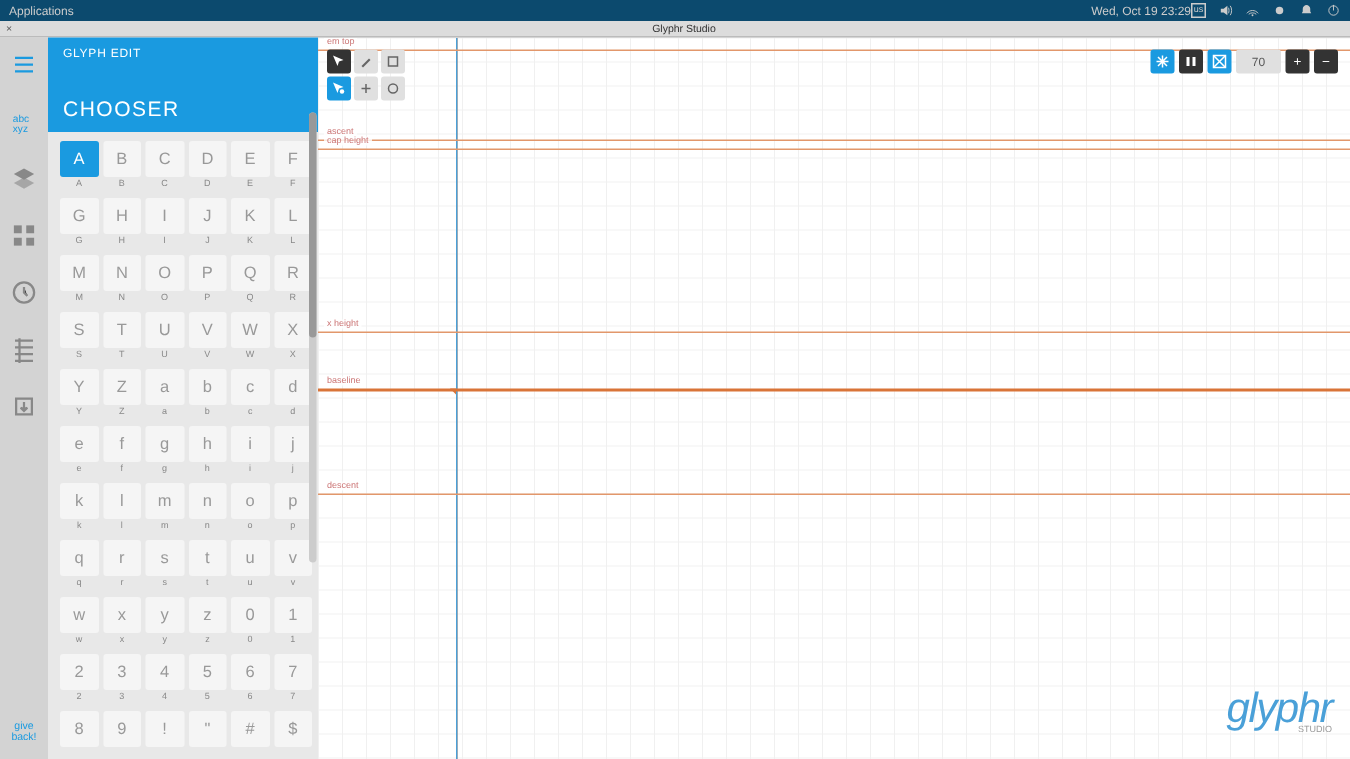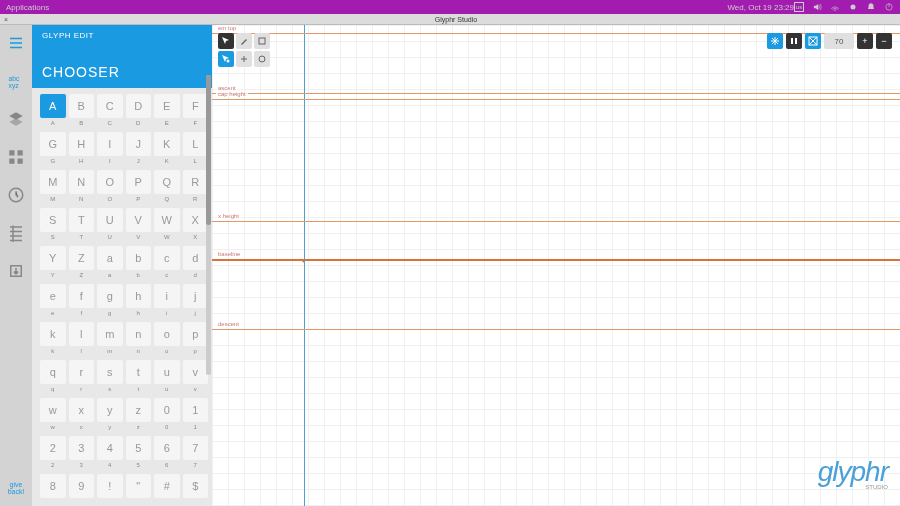--- a/index.html
+++ b/index.html
@@ -1,19 +1,19 @@
 <!DOCTYPE html>
 <html><head>
 <meta charset="utf-8">
 <style>
 * { margin: 0; padding: 0; box-sizing: border-box; font-family: Arial, sans-serif; }
 body { width: 900px; height: 506px; overflow: hidden; background: #fff; }
 
 
-.system-bar { height: 14px; background: #a21caf; color: #ccc; display: flex; align-items: center; font-size: 8px; padding: 0 6px; }
+.system-bar { height: 14px; background: #0c4a6e; color: #ccc; display: flex; align-items: center; font-size: 8px; padding: 0 6px; }
 .system-bar .left { flex: 0 0 auto; }
 .system-bar .center { flex: 1; text-align: right; }
 .system-bar .right { display: flex; gap: 8px; }
 .system-bar .tray-icon { width: 10px; height: 10px; color: #ccc; fill: #ccc; display: inline-flex; align-items: center; justify-content: center; }
 
 
 .title-bar { height: 11px; background: #dcdcdc; border-bottom: 1px solid #bbb; display: flex; align-items: center; font-size: 7px; color: #333; }
 .title-bar .close { width: 12px; text-align: center; color: #555; }
 .title-bar .title { flex: 1; text-align: center; }
 

